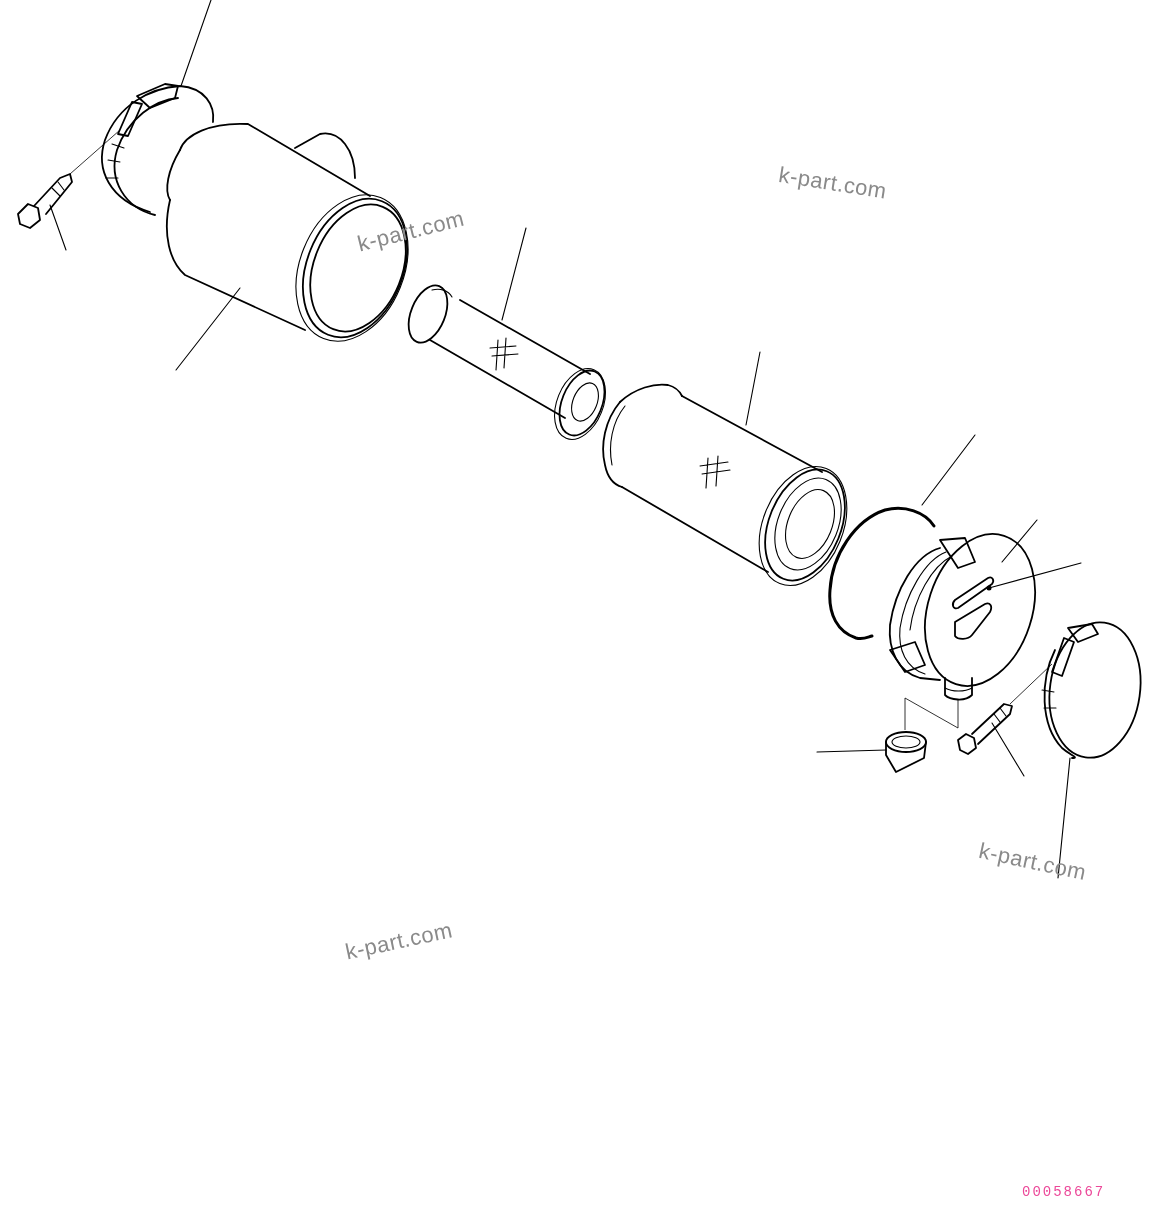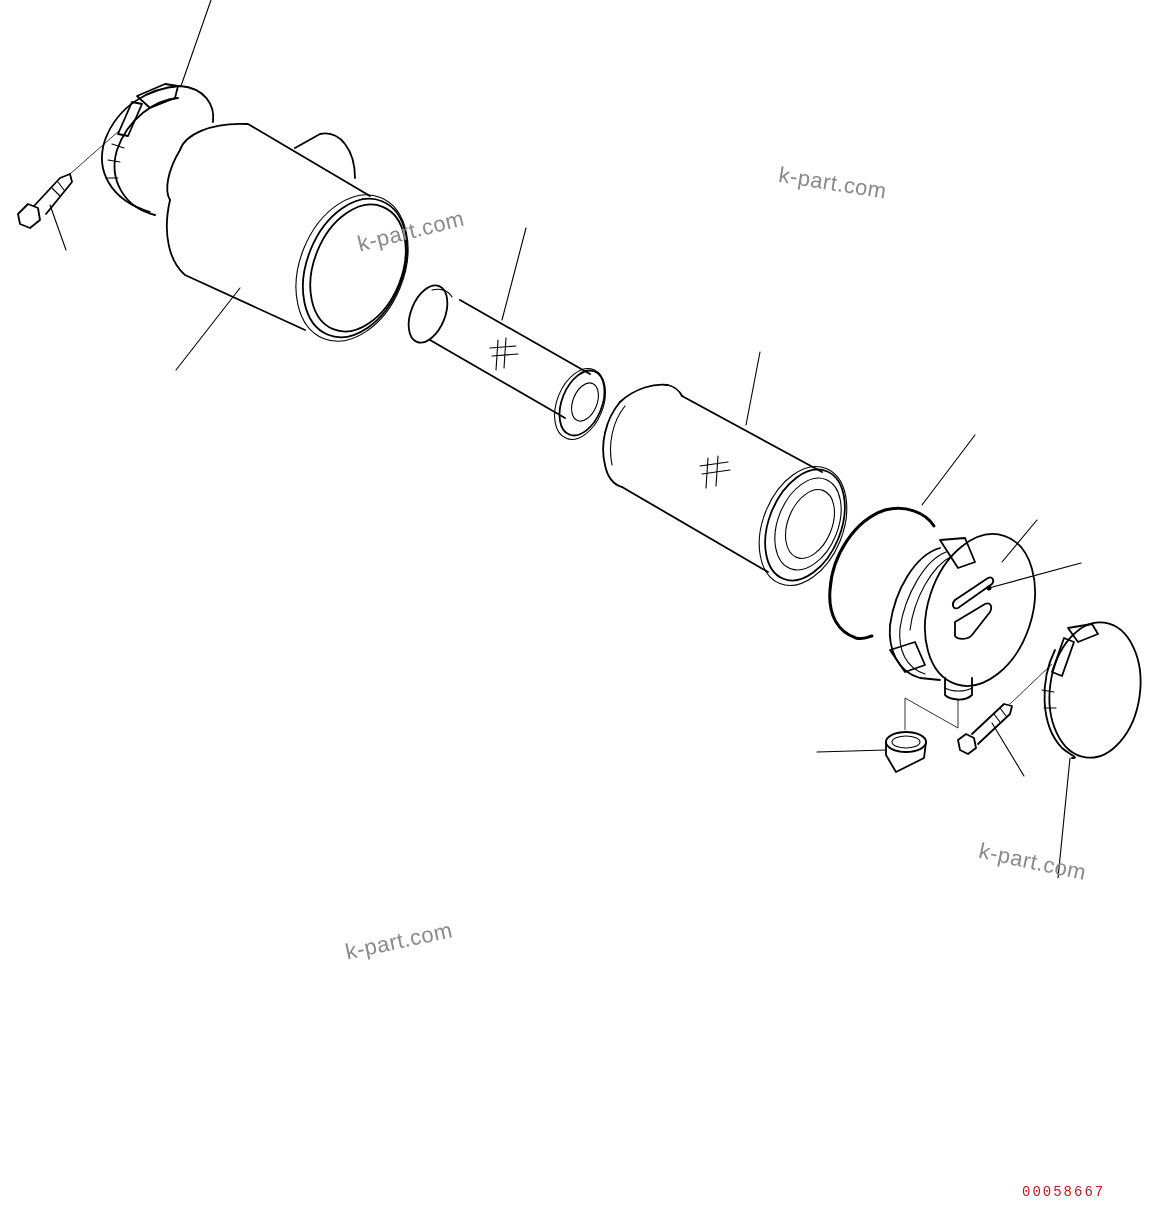--- a/index.html
+++ b/index.html
@@ -9,21 +9,21 @@
     .thin { fill: none; stroke: #000; stroke-width: 1.1; stroke-linecap: round; }
     .hair { fill: none; stroke: #000; stroke-width: 0.8; }
     .thick { fill: none; stroke: #000; stroke-width: 3; stroke-linecap: round; }
     .wm {
       position: absolute; color: #8a8a8a; font-size: 22px; letter-spacing: 0.5px;
       font-family: "Liberation Sans", sans-serif; white-space: nowrap;
       transform-origin: left top;
     }
     .fig-no {
       position: absolute; left: 1022px; top: 1184px; font-size: 14px; letter-spacing: 2px;
-      font-family: "Liberation Mono", monospace; color: #b91c1c;
+      font-family: "Liberation Mono", monospace; color: #ec4899;
     }
   </style>
 </head>
 <body>
 
 <svg id="diagram" viewBox="0 0 1163 1230" xmlns="http://www.w3.org/2000/svg">
 
   <g>
     <path class="ln" d="M150,212 C110,200 95,170 105,140 C118,105 150,88 180,86 C205,88 215,105 213,122"></path>
     <path class="ln" d="M155,215 C125,208 108,180 117,150 C128,118 155,100 178,98"></path>

